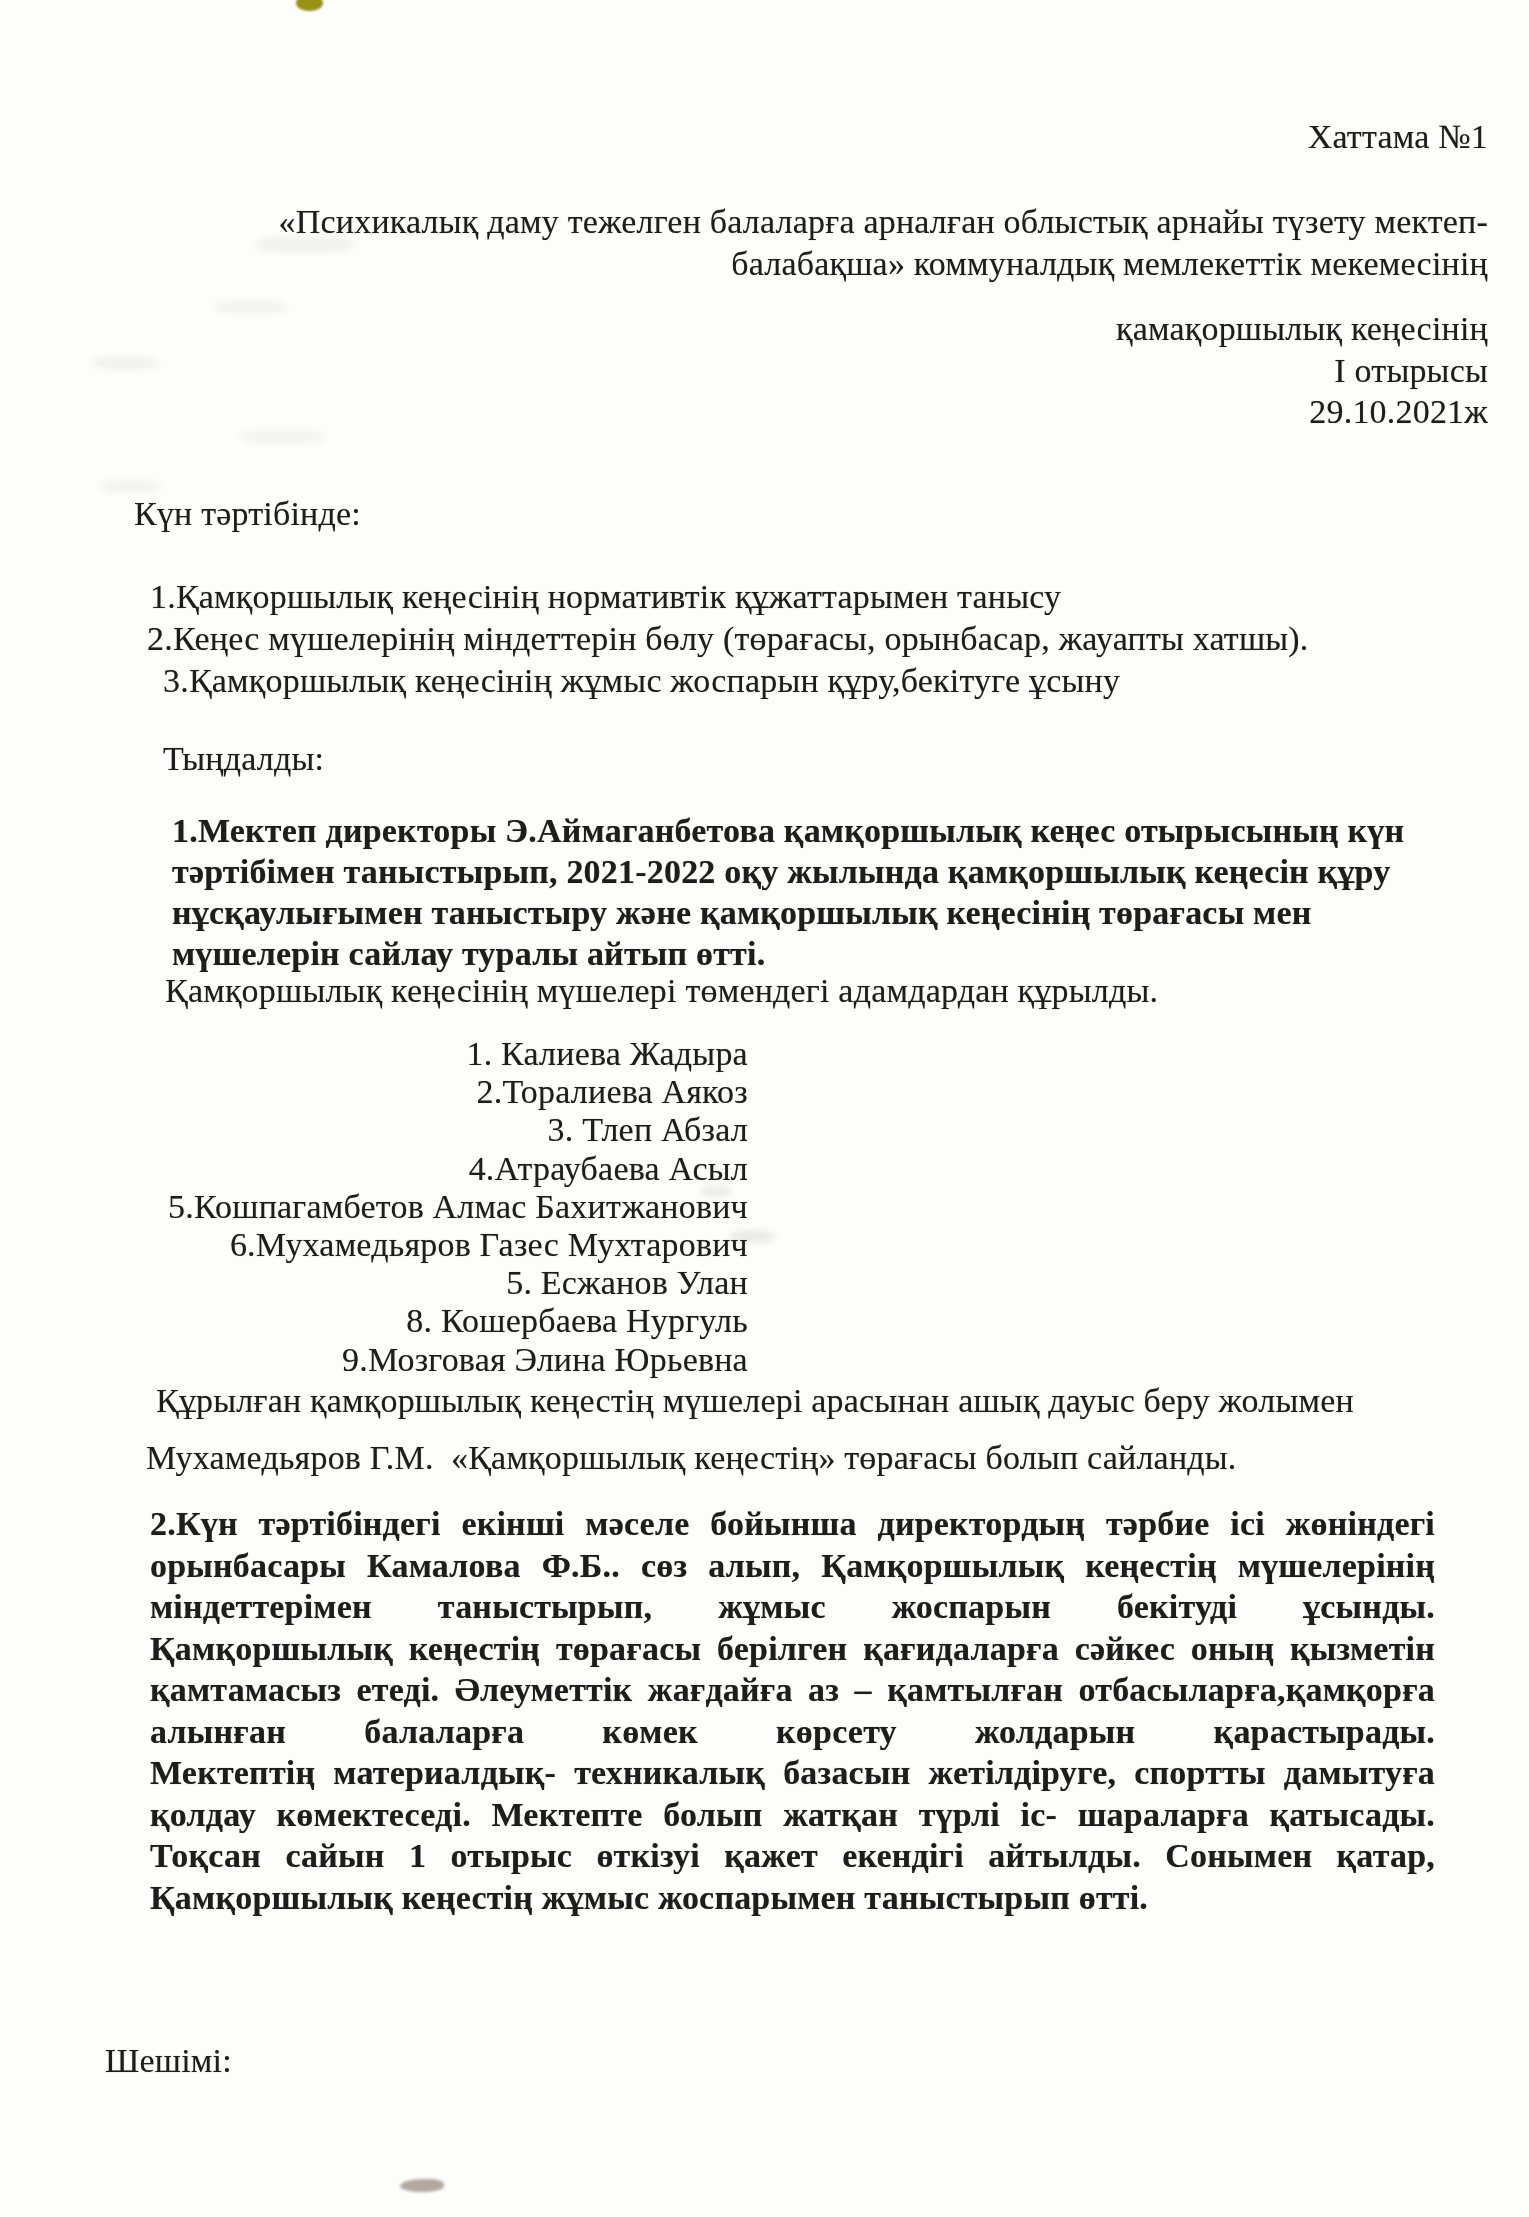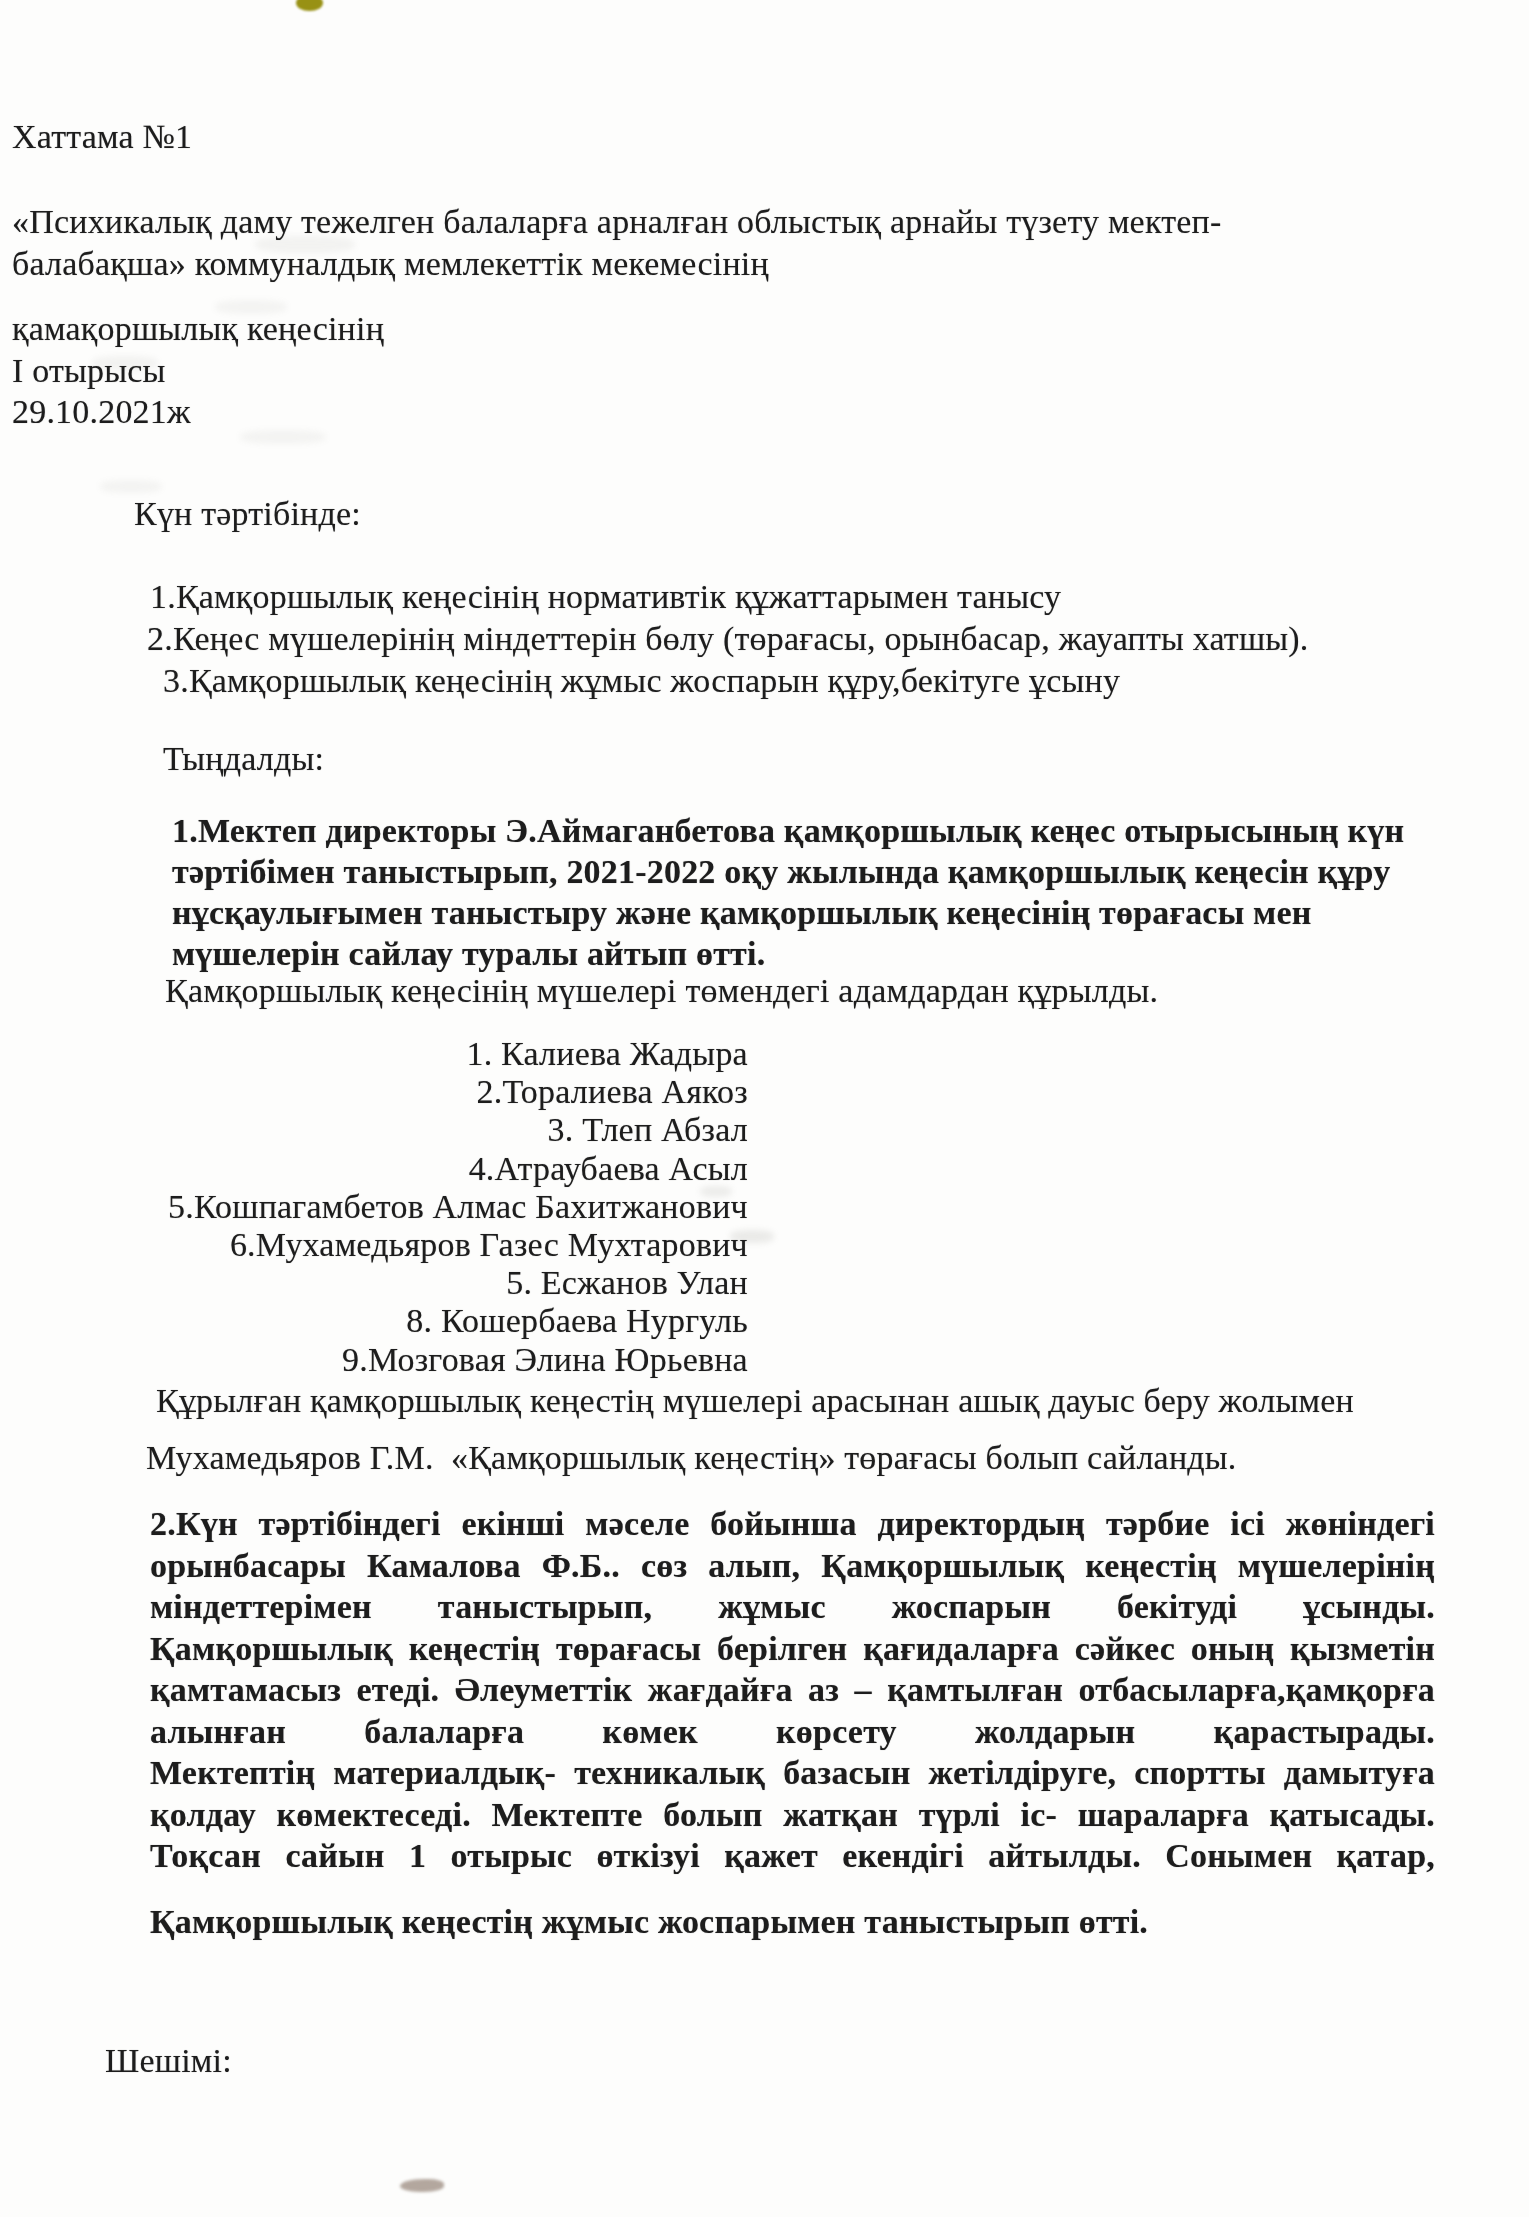--- a/index.html
+++ b/index.html
@@ -20,23 +20,23 @@
     font-size: 34px;
     line-height: 42px;
   }
   .t {
     position: absolute;
     white-space: pre;
     text-shadow: 0 0 1px rgba(20,20,20,0.40);
     letter-spacing: 0.2px;
   }
   .center {
-    left: 12px;
+    left: 0;
     width: 1488px;
-    text-align: left;
+    text-align: right;
   }
   
   .para { position: absolute; }
   .para .ln {
     text-shadow: 0 0 1px rgba(20,20,20,0.40);
     letter-spacing: 0.2px;
     white-space: pre;
   }
   .para1 { left: 172px; top: 810px; width: 1290px; font-weight: bold; }
   .para1 .ln { height: 41px; line-height: 41px; }
@@ -45,21 +45,20 @@
     height: 41.5px;
     line-height: 41.5px;
     white-space: normal;
     text-align: justify;
     text-align-last: justify;
     font-weight: bold;
   }
   .para2 .ln.last {
     text-align: left;
     text-align-last: left;
-    margin-top: 24px;
   }
   .memberlist { left: 168px; top: 1035px; text-align: right; }
   .memberlist .ln { height: 38.2px; line-height: 38.2px; }
 
   
   .artifact { position: absolute; pointer-events: none; }
   .stain-dot {
     left: 296px; top: -5px; width: 27px; height: 16px;
     background: #989114; border-radius: 50%;
     filter: blur(1px);

